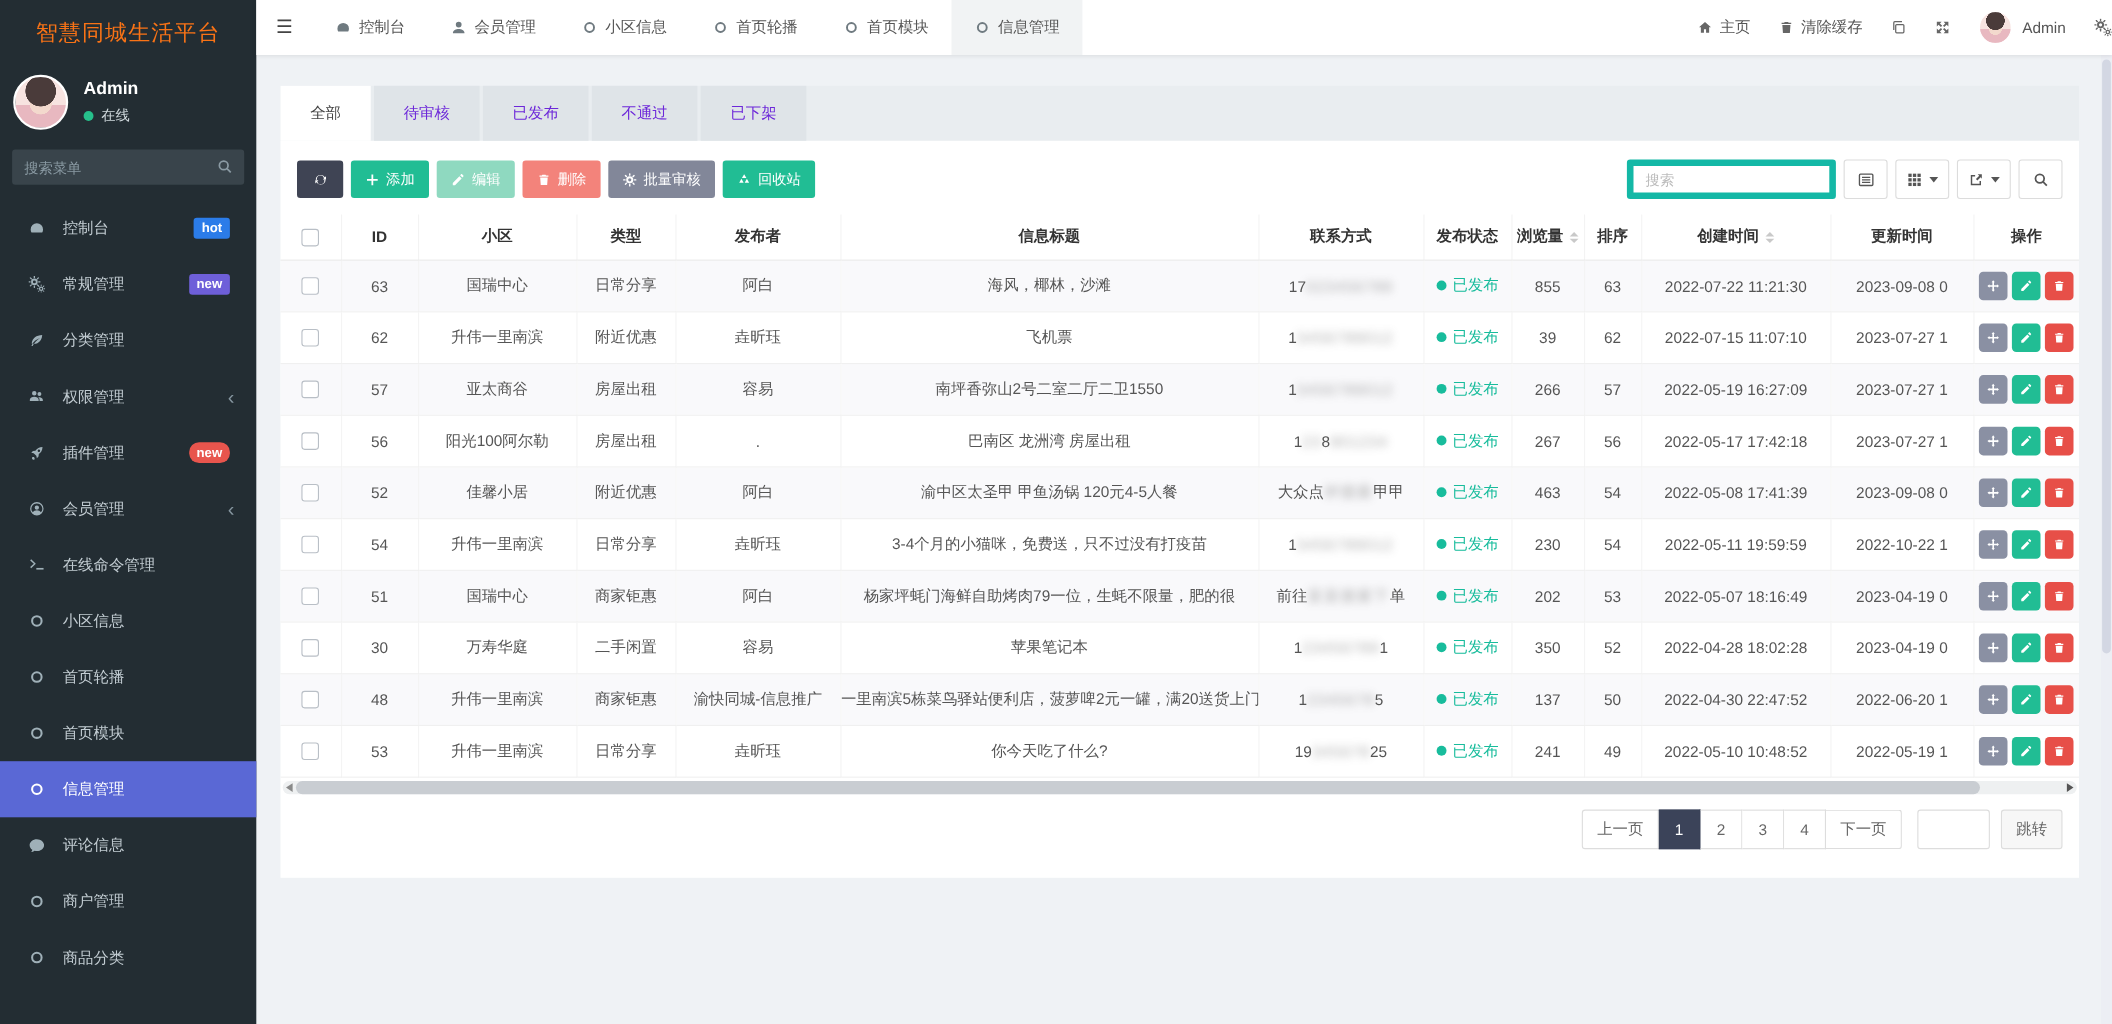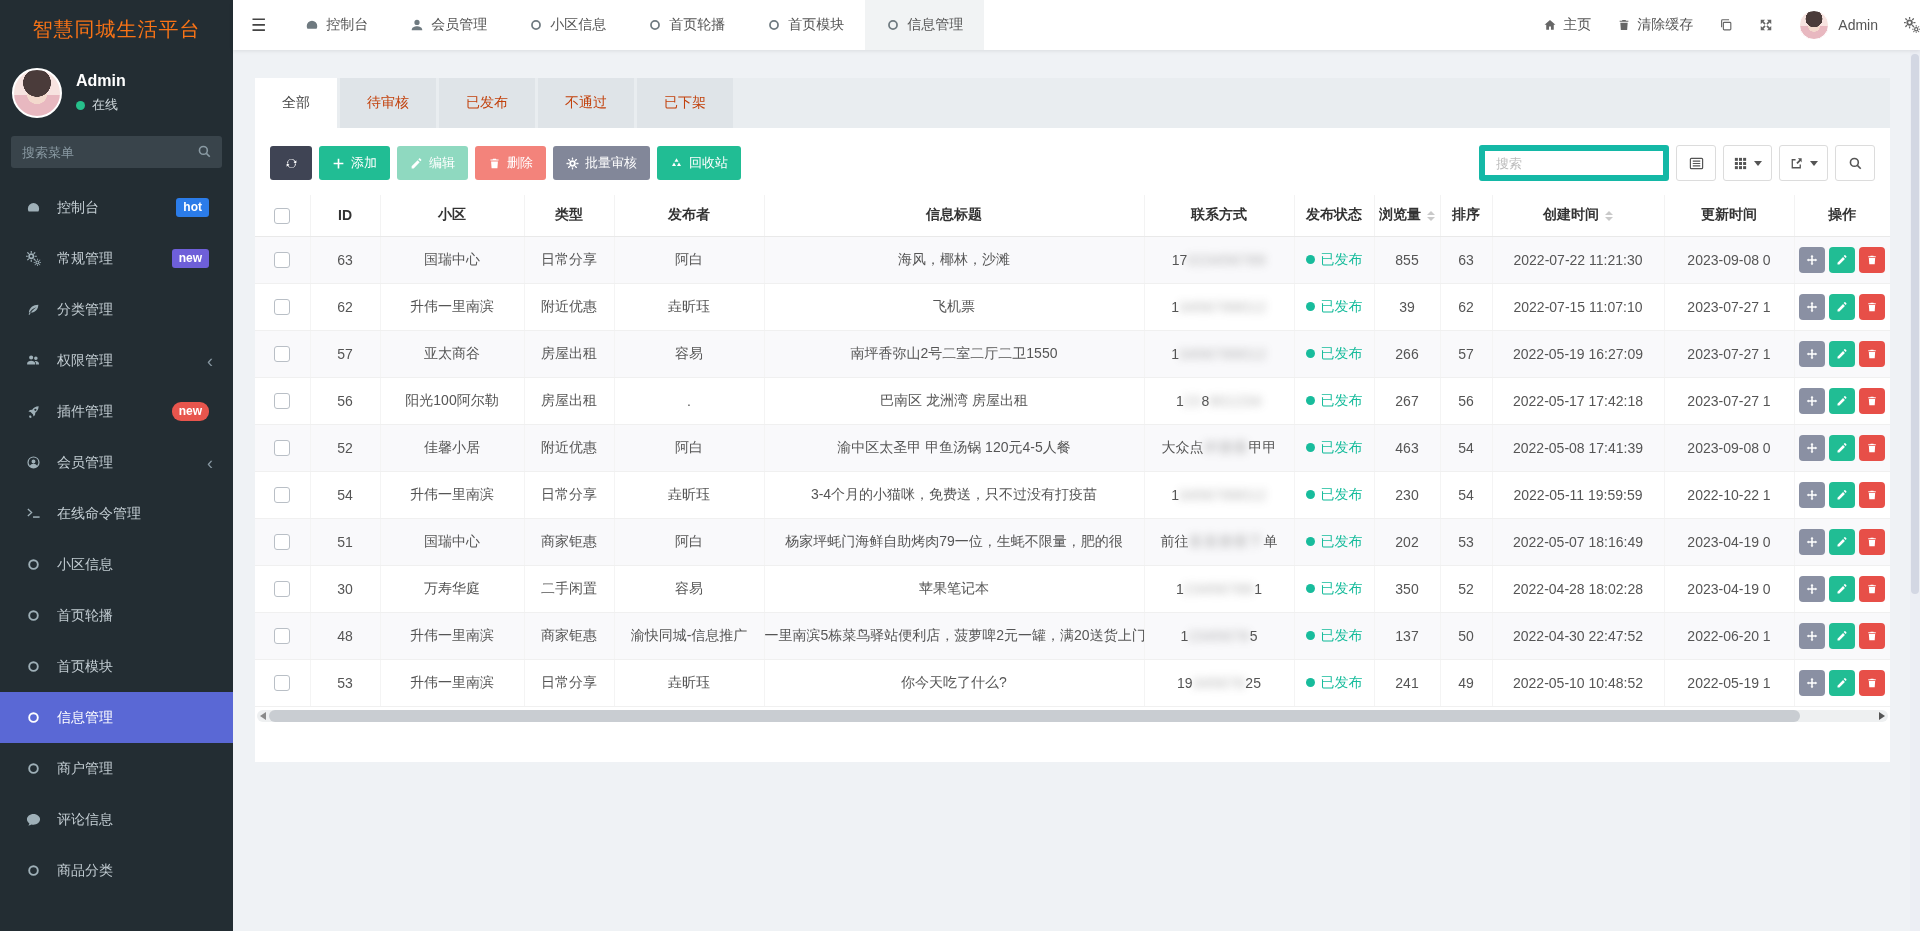--- a/index.html
+++ b/index.html
@@ -55,21 +55,21 @@
   .nr-link svg { width:14px; height:14px; color:#666; }
   .nr-link .nr-txt { margin-left:6px; }
   .avatar.small { width:30px; height:30px; border-width:1px; }
   .nr-user { display:flex; align-items:center; margin-left:26px; cursor:pointer; }
   .nr-user .nr-name { margin-left:9px; font-size:14px; color:#555; }
 
   
   .content { flex:1; padding:28px 30px 0 22px; }
   .tabstrip { display:flex; background:#e9edf0; }
   .tab { height:50px; display:flex; align-items:center; padding:0 27px; margin-right:3px;
-    background:#dfe4e8; color:#c2410c; font-size:14px; cursor:pointer; }
+    background:#dfe4e8; color:#6d28d9; font-size:14px; cursor:pointer; }
   .tab.active { background:#fff; color:#444; }
   .panel { background:#fff; padding-bottom:6px; }
 
   .toolbar { display:flex; align-items:center; padding:17px 15px 14px 15px; }
   .btn { display:inline-flex; align-items:center; justify-content:center; height:34px; border:none;
     border-radius:3px; color:#fff; font-size:13px; padding:0 13px; margin-right:7px; cursor:pointer;
     font-family:inherit; }
   .btn svg { width:13px; height:13px; }
   .btn .b-lbl { margin-left:6px; }
   .btn-refresh { background:#3f4454; width:42px; }
@@ -282,33 +282,33 @@
         <div class="s-item active">
           <span class="s-ico">
             <svg viewBox="0 0 16 16" fill="none" stroke="currentColor" stroke-width="2">
               <circle cx="8" cy="8" r="4.6"></circle>
             </svg>
           </span>
           <span class="s-lbl">信息管理</span>
         </div>
         <div class="s-item">
           <span class="s-ico">
+            <svg viewBox="0 0 16 16" fill="currentColor">
+              <path d="M8 2C4.1 2 1 4.6 1 7.8c0 1.8 1 3.4 2.6 4.4-.1.8-.5 1.6-1.2 2.3 1.3-.1 2.5-.6 3.4-1.3.7.2 1.4.3 2.2.3 3.9 0 7-2.6 7-5.7S11.9 2 8 2z"></path>
+            </svg>
+          </span>
+          <span class="s-lbl">评论信息</span>
+        </div>
+        <div class="s-item">
+          <span class="s-ico">
             <svg viewBox="0 0 16 16" fill="none" stroke="currentColor" stroke-width="2">
               <circle cx="8" cy="8" r="4.6"></circle>
             </svg>
           </span>
           <span class="s-lbl">商户管理</span>
-        </div>
-        <div class="s-item">
-          <span class="s-ico">
-            <svg viewBox="0 0 16 16" fill="currentColor">
-              <path d="M8 2C4.1 2 1 4.6 1 7.8c0 1.8 1 3.4 2.6 4.4-.1.8-.5 1.6-1.2 2.3 1.3-.1 2.5-.6 3.4-1.3.7.2 1.4.3 2.2.3 3.9 0 7-2.6 7-5.7S11.9 2 8 2z"></path>
-            </svg>
-          </span>
-          <span class="s-lbl">评论信息</span>
         </div>
         <div class="s-item">
           <span class="s-ico">
             <svg viewBox="0 0 16 16" fill="none" stroke="currentColor" stroke-width="2">
               <circle cx="8" cy="8" r="4.6"></circle>
             </svg>
           </span>
           <span class="s-lbl">商品分类</span>
         </div>
       </nav>
@@ -837,20 +837,32 @@
             </tbody>
         </table>
 
         <div class="hscroll">
           <span class="harrow-l"></span>
           <div class="hthumb"></div>
           <span class="harrow-r"></span>
         </div>
 
         <div class="tfoot">
+          <div class="pag-zone">
+            <div class="pager" id="pager">
+                <span class="pg">上一页</span>
+                <span class="pg active">1</span>
+                <span class="pg">2</span>
+                <span class="pg">3</span>
+                <span class="pg">4</span>
+                <span class="pg">下一页</span>
+              </div>
+            <input class="jump-in" style="">
+            <button class="jump-btn">跳转</button>
+          </div>
         </div>
       </div>
     </div>
   </div>
 
   <div class="vscroll">
     <div class="vthumb"></div>
   </div>
 </div>
 

